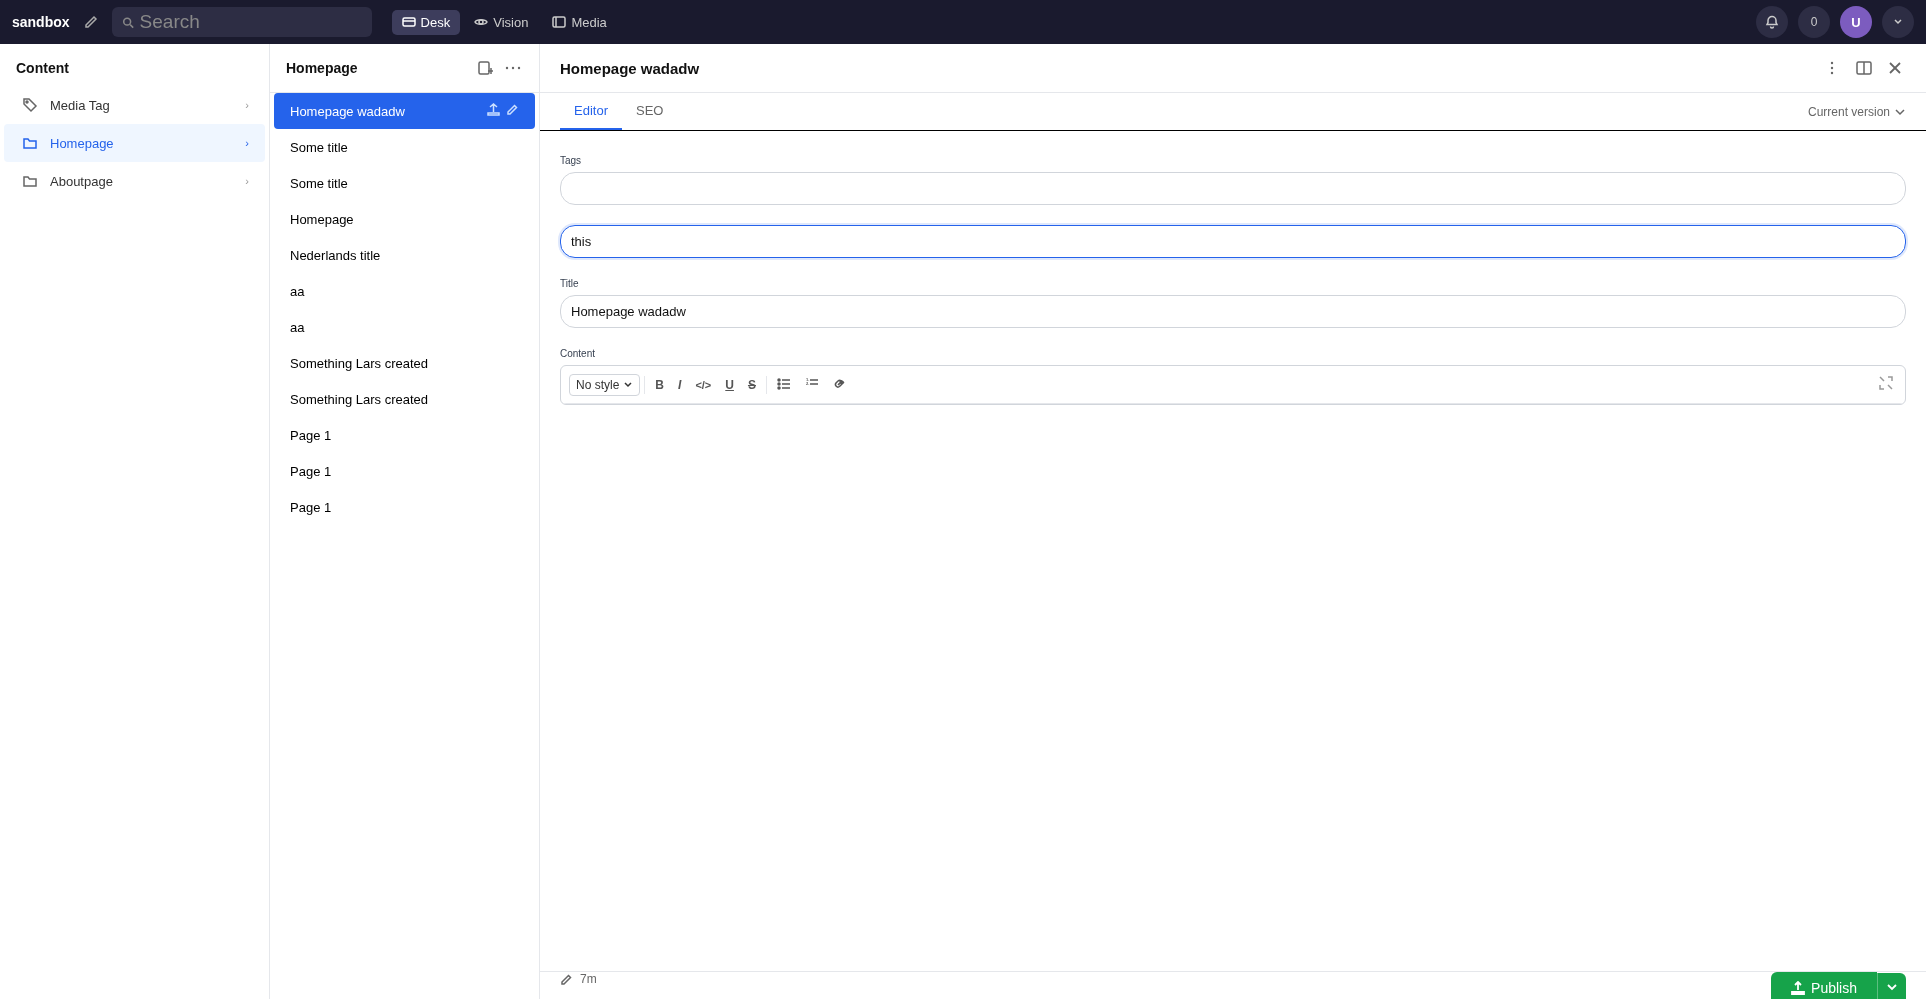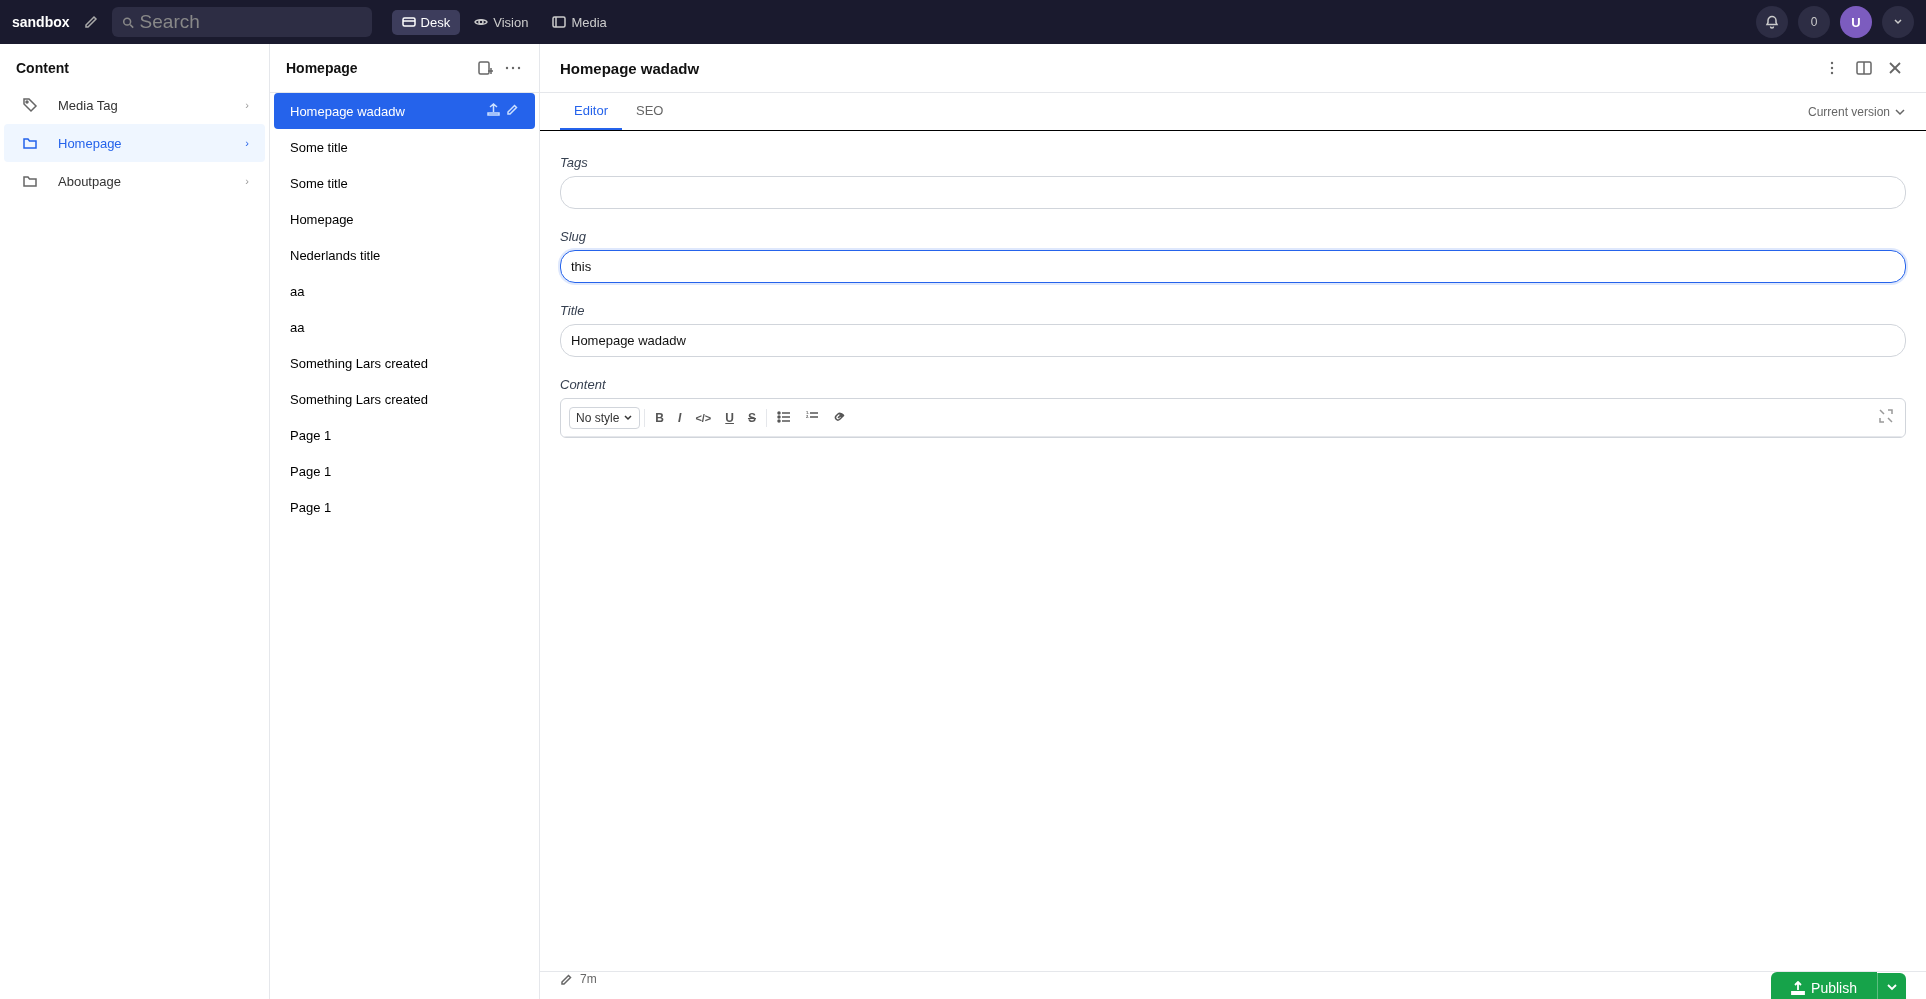--- a/index.html
+++ b/index.html
@@ -18,21 +18,21 @@
     .topbar-right { margin-left: auto; display: flex; align-items: center; gap: 10px; }
     .topbar-icon-btn { width: 32px; height: 32px; border-radius: 50%; background: #2d2d44; display: flex; align-items: center; justify-content: center; cursor: pointer; color: #ccc; font-size: 12px; }
     .topbar-avatar { width: 32px; height: 32px; border-radius: 50%; background: #7c5cbf; display: flex; align-items: center; justify-content: center; color: #fff; font-size: 13px; font-weight: 600; cursor: pointer; }
 
     
     .main { display: flex; flex: 1; overflow: hidden; }
 
     
     .sidebar { width: 270px; border-right: 1px solid #e5e7eb; display: flex; flex-direction: column; background: #fff; flex-shrink: 0; }
     .sidebar-header { padding: 16px 16px 10px; font-weight: 600; font-size: 14px; color: #111; }
-    .sidebar-item { display: flex; align-items: center; gap: 18px; padding: 9px 16px; cursor: pointer; color: #333; border-radius: 4px; margin: 0 4px; }
+    .sidebar-item { display: flex; align-items: center; gap: 10px; padding: 9px 16px; cursor: pointer; color: #333; border-radius: 4px; margin: 0 4px; }
     .sidebar-item.active { background: #eff6ff; color: #2563eb; }
     .sidebar-item-icon { width: 20px; height: 20px; display: flex; align-items: center; justify-content: center; flex-shrink: 0; }
     .sidebar-item-label { flex: 1; font-size: 13px; }
     .sidebar-item-chevron { color: #999; font-size: 11px; }
 
     
     .mid-panel { width: 270px; border-right: 1px solid #e5e7eb; display: flex; flex-direction: column; flex-shrink: 0; }
     .mid-header { display: flex; align-items: center; justify-content: space-between; padding: 14px 16px; border-bottom: 1px solid #e5e7eb; }
     .mid-header-title { font-weight: 600; font-size: 14px; color: #111; }
     .mid-header-actions { display: flex; gap: 8px; }
@@ -55,21 +55,21 @@
     .right-header-btn { color: #666; cursor: pointer; padding: 4px; border-radius: 3px; display: flex; align-items: center; }
     .right-tabs { display: flex; border-bottom: 1px solid #000000; padding: 0 20px; align-items: center; justify-content: space-between; }
     .tab-list { display: flex; gap: 0; }
     .tab { padding: 10px 14px; cursor: pointer; font-size: 13px; color: #666; border-bottom: 2px solid transparent; }
     .tab.active { color: #2563eb; border-bottom: 2px solid #2563eb; font-weight: 500; }
     .version-label { font-size: 12px; color: #666; display: flex; align-items: center; gap: 4px; cursor: pointer; }
 
     .right-content { flex: 1; overflow-y: auto; padding: 24px 20px; display: flex; flex-direction: column; gap: 20px; }
 
     .field-group { display: flex; flex-direction: column; gap: 6px; }
-    .field-label { font-size: 13px; font-weight: 500; color: #374151; font-style: italic; }
+    .field-label { font-size: 10px; font-weight: 500; color: #374151; }
     .field-input { border: 1px solid #d1d5db; border-radius: 15px; padding: 8px 10px; font-size: 13px; color: #111; outline: none; width: 100%; }
 
     
     .editor-toolbar { display: flex; align-items: center; gap: 2px; padding: 6px 8px; border-bottom: 1px solid #e5e7eb; flex-wrap: wrap; }
     .toolbar-select { border: 1px solid #d1d5db; border-radius: 4px; padding: 3px 6px; font-size: 12px; color: #333; background: #fff; cursor: pointer; display: flex; align-items: center; gap: 4px; }
     .toolbar-btn { padding: 4px 6px; border-radius: 3px; cursor: pointer; color: #555; font-size: 12px; font-weight: 600; border: none; background: transparent; }
     .toolbar-divider { width: 1px; height: 18px; background: #e5e7eb; margin: 0 2px; }
     .editor-box { border: 1px solid #d1d5db; border-radius: 6px; overflow: hidden; }
     .editor-body { padding: 12px; min-height: 120px; font-size: 13px; color: #111; outline: none; }
     .editor-expand { margin-left: auto; color: #999; cursor: pointer; padding: 4px; }
@@ -394,21 +394,20 @@
     </div>
 
     <div class="right-content">
 
       <div class="field-group">
         <label class="field-label">Tags</label>
         <input class="field-input" type="text" value="" style="">
       </div>
 
       <div class="field-group">
-        <label class="field-label">Slug</label>
         <input class="field-input" type="text" style="border-color: rgb(37, 99, 235); box-shadow: rgba(37, 99, 235, 0.15) 0px 0px 0px 2px;" value="this">
       </div>
 
       <div class="field-group">
         <label class="field-label">Title</label>
         <input class="field-input" type="text" value="Homepage wadadw" style="">
       </div>
 
       <div class="field-group">
         <label class="field-label">Content</label>

